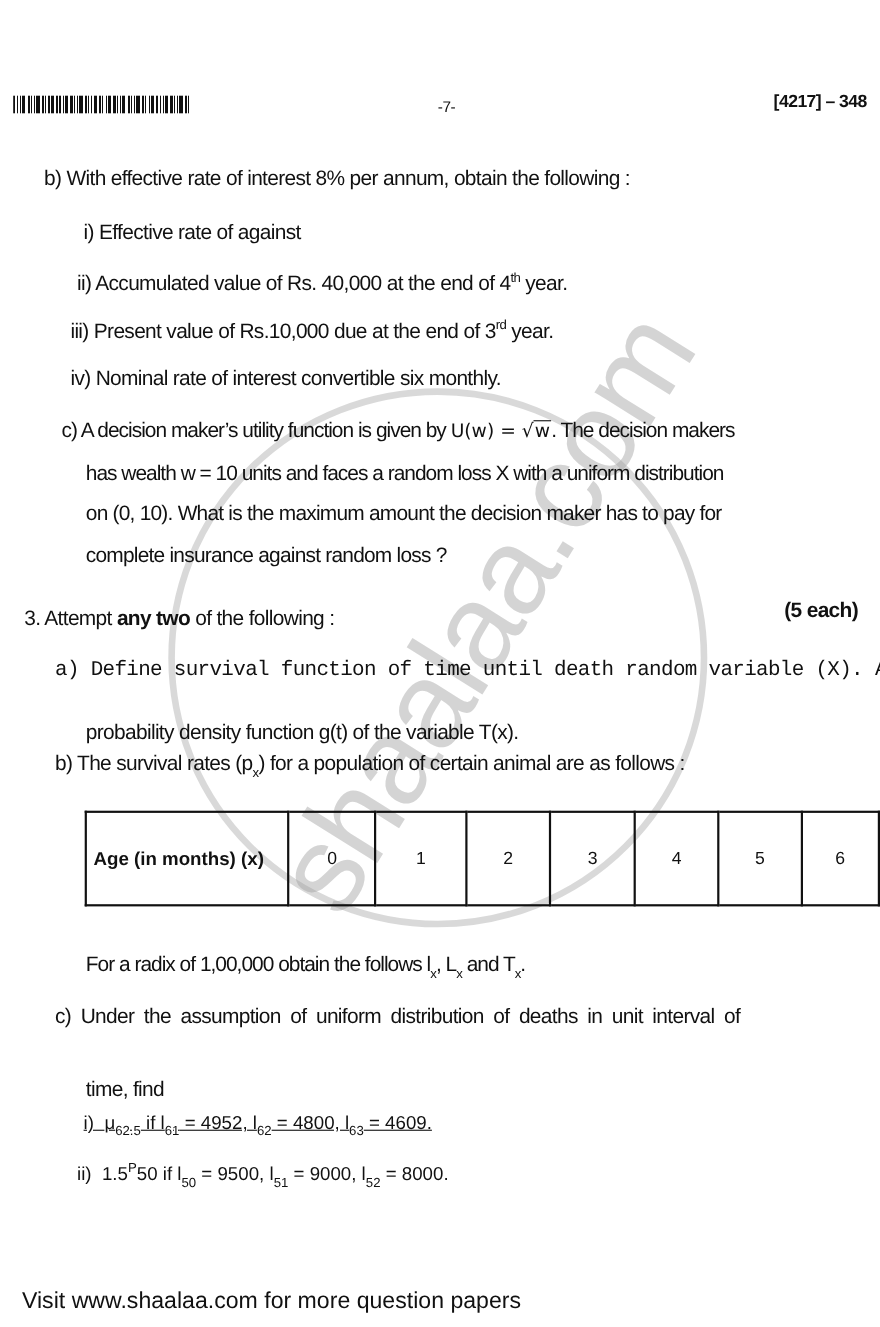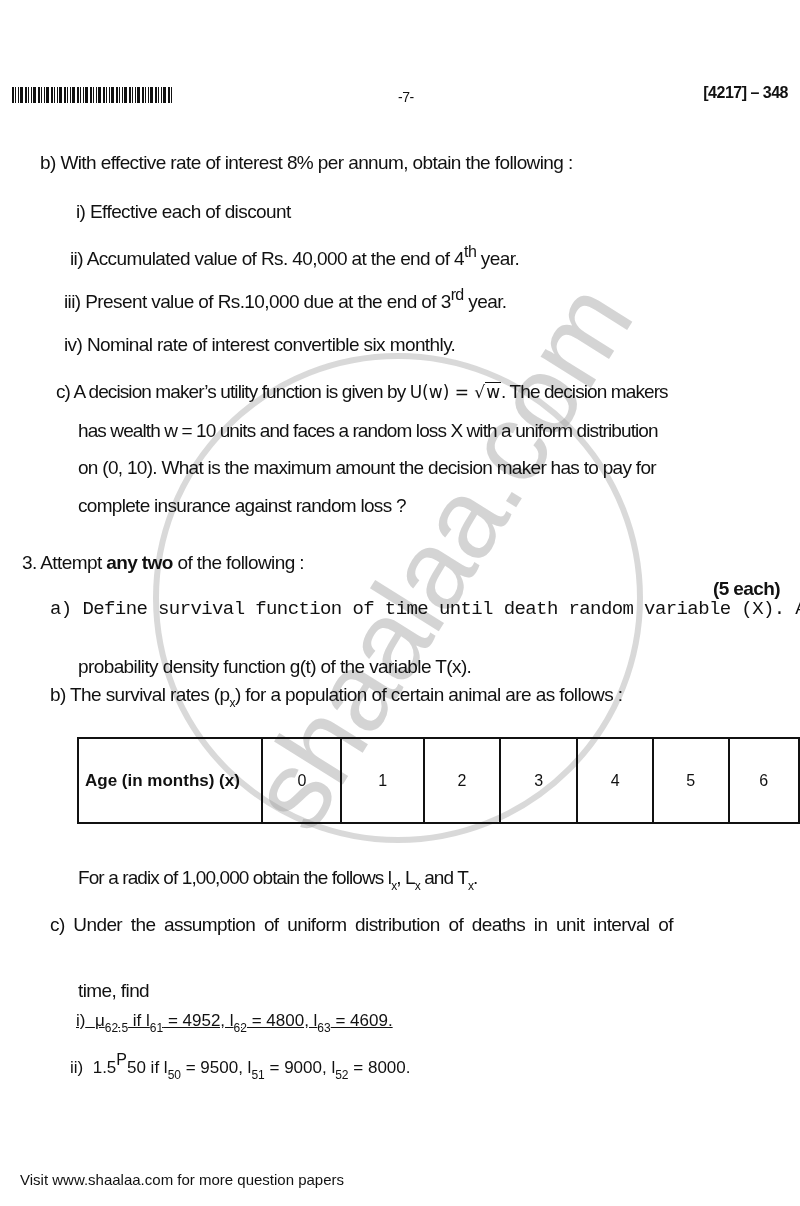--- a/index.html
+++ b/index.html
@@ -4,29 +4,29 @@
 <style>
   html, body { margin:0; padding:0; background:#ffffff; }
   body { width:800px; height:1206px; position:relative; overflow:hidden;
          font-family:"Liberation Sans", sans-serif; color:#111; }
   .abs { position:absolute; }
   .txt { font-size:19px; letter-spacing:-0.6px; white-space:nowrap; line-height:22px; }
   .barcode { left:12px; top:87px; width:160px; height:16px;
     background: repeating-linear-gradient(90deg,#111 0 2px,#fff 2px 3px,#111 3px 4px,#fff 4px 6px,#111 6px 7px,#fff 7px 8px,#111 8px 11px,#fff 11px 13px); }
   .pageno { left:398px; top:89px; font-size:14px; letter-spacing:-0.5px; }
   .code { right:12px; top:84px; font-size:16px; font-weight:bold; letter-spacing:-0.5px; }
-  sup { font-size:16px; vertical-align:8px; line-height:0; }
+  sup { font-size:12px; vertical-align:8px; line-height:0; }
   sub { font-size:12px; vertical-align:-6px; line-height:0; }
   .math { font-family:"DejaVu Sans", sans-serif; font-size:17px; letter-spacing:0; }
   .sqrt { display:inline-block; border-top:1px solid #111; padding:0 1px; line-height:18px; }
   table.surv { position:absolute; left:77px; top:737px; border-collapse:collapse; }
   table.surv td { border:2px solid #111; height:51px; text-align:center;
     font-size:16px; padding:16px; letter-spacing:0; }
   table.surv td.h { text-align:left; padding-left:6px; font-weight:bold; font-size:17px; }
-  .footer { left:20px; top:1171px; font-size:15px; letter-spacing:0; }
+  .footer { left:20px; top:1171px; font-size:21px; letter-spacing:0; }
   .wm-circle { left:153px; top:353px; width:490px; height:490px; border:6px solid rgba(170,170,170,0.45);
     border-radius:50%; box-sizing:border-box; pointer-events:none; }
   .wm-text { left:160px; top:540px; font-size:112px; color:rgba(160,160,160,0.45);
     transform:rotate(-58deg); transform-origin:center; width:500px; text-align:center;
     pointer-events:none; letter-spacing:-2px; }
   b { font-weight:bold; }
 </style>
 </head>
 <body>
 
@@ -36,21 +36,21 @@
 <div class="abs barcode"></div>
 <div class="abs pageno">-7-</div>
 <div class="abs code">[4217] – 348</div>
 
 <div class="abs txt" style="left:40px; top:152px;">
   <span>b)</span>
   <span>With effective rate of interest 8% per annum, obtain the following :</span>
 </div>
 <div class="abs txt" style="left:76px; top:201px;">
   <span>i)</span>
-  <span>Effective each of discount</span>
+  <span>Effective rate of against</span>
 </div>
 <div class="abs txt" style="left:70px; top:248px;">
   <span>ii)</span>
   <span>Accumulated value of Rs. 40,000 at the end of 4</span><sup>th</sup><span> year.</span>
 </div>
 <div class="abs txt" style="left:64px; top:291px;">
   <span>iii)</span>
   <span>Present value of Rs.10,000 due at the end of 3</span><sup>rd</sup><span> year.</span>
 </div>
 <div class="abs txt" style="left:64px; top:334px;">
@@ -64,21 +64,21 @@
   <span class="math"><span>U(w) = </span><span>√</span><span class="sqrt">w</span></span><span>. The decision makers</span>
 </div>
 <div class="abs txt" style="left:78px; top:420px; letter-spacing:-0.9px;">has wealth w = 10 units and faces a random loss X with a uniform distribution</div>
 <div class="abs txt" style="left:78px; top:457px; letter-spacing:-0.7px;">on (0, 10). What is the maximum amount the decision maker has to pay for</div>
 <div class="abs txt" style="left:78px; top:495px; letter-spacing:-0.7px;">complete insurance against random loss ?</div>
 
 <div class="abs txt" style="left:22px; top:552px;">
   <span>3.</span>
   <span>Attempt </span><b>any two</b><span> of the following :</span>
 </div>
-<div class="abs txt" style="right:20px; top:578px; font-weight:bold;">(5 each)</div>
+<div class="abs txt" style="right:20px; top:545px; font-weight:bold;">(5 each)</div>
 
 <div class="abs txt" style="left:50px; top:598px;font-family:Liberation Mono, monospace;">
   <span>a)</span>
   <span>Define survival function of time until death random variable (X). Also obtain</span>
 </div>
 <div class="abs txt" style="left:78px; top:656px;">probability density function g(t) of the variable T(x).</div>
 
 <div class="abs txt" style="left:50px; top:684px;">
   <span>b)</span>
   <span>The survival rates (p</span><sub>x</sub><span>) for a population of certain animal are as follows :</span>

